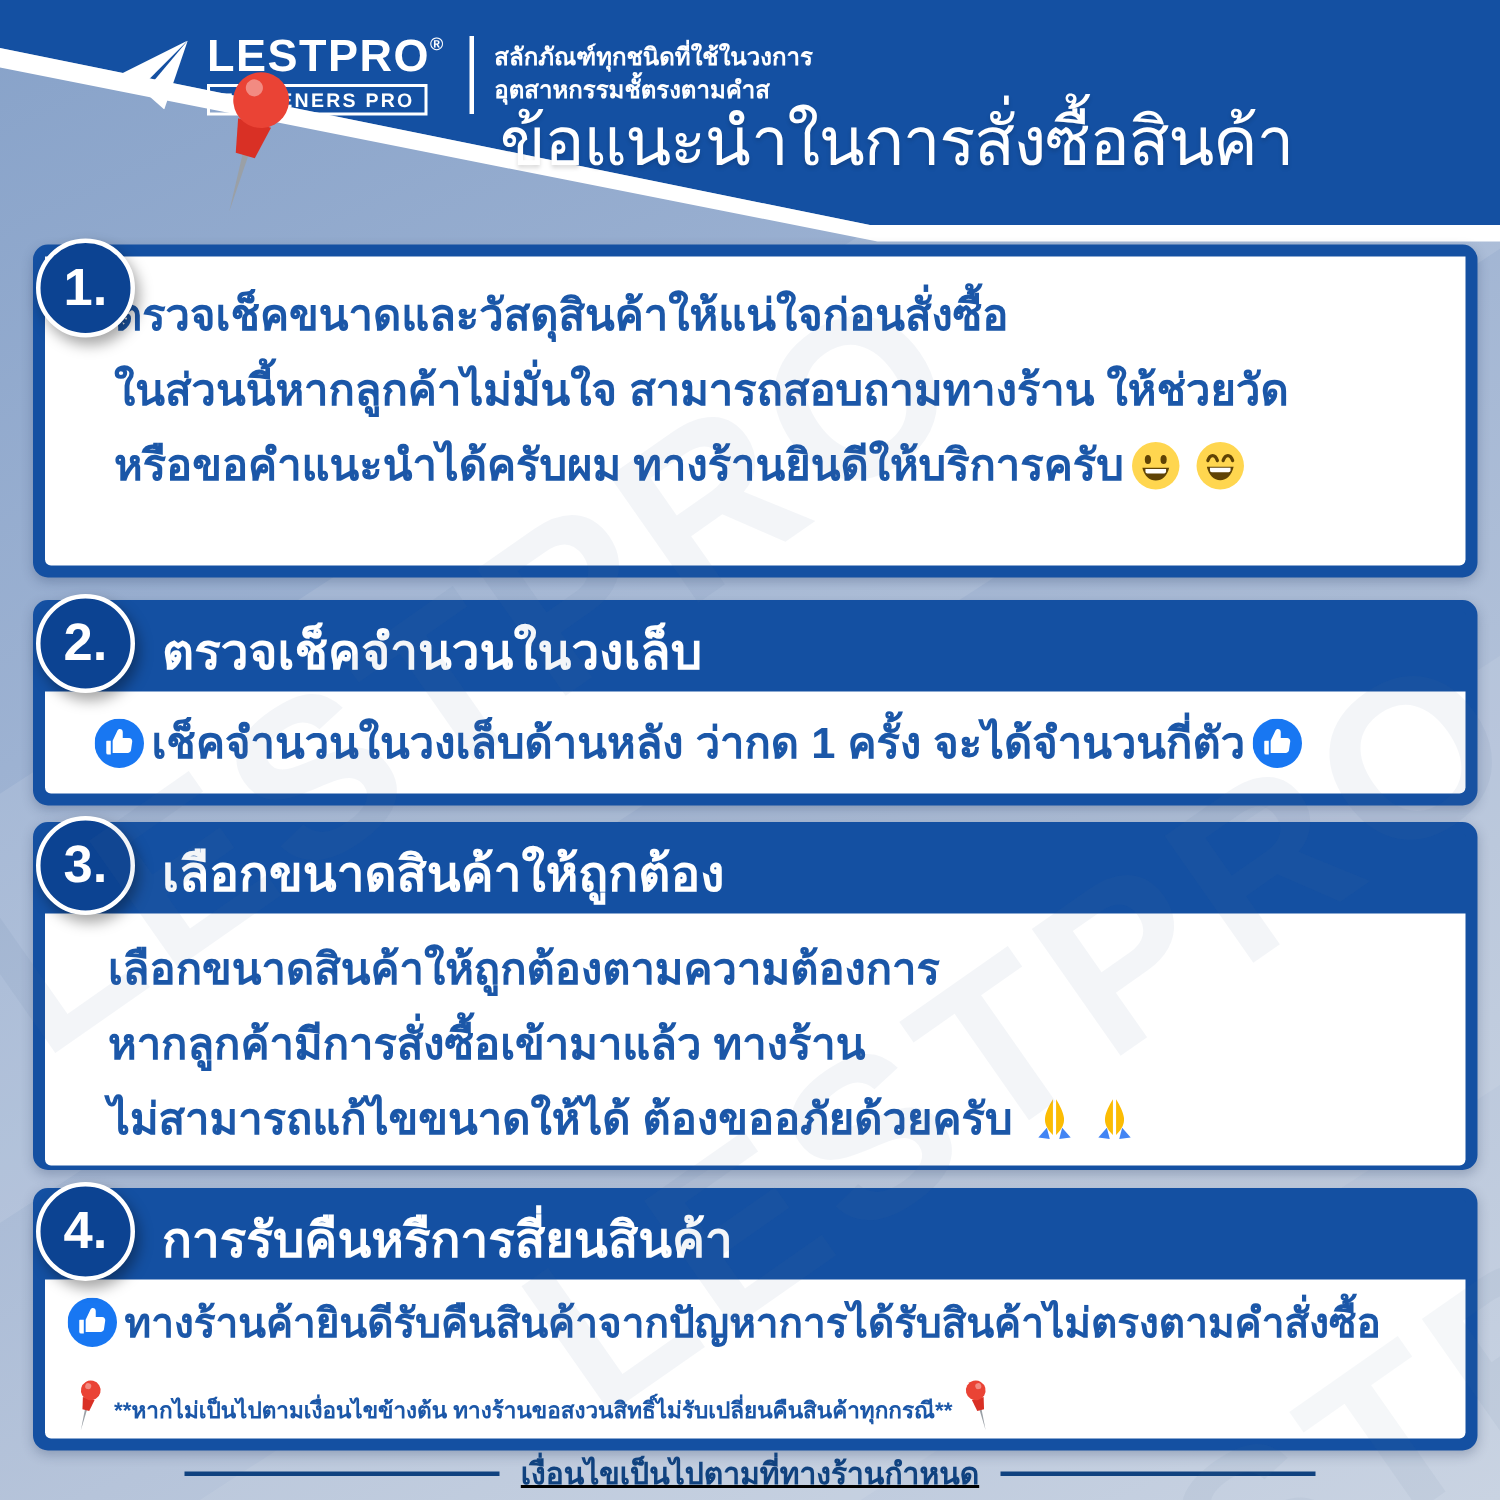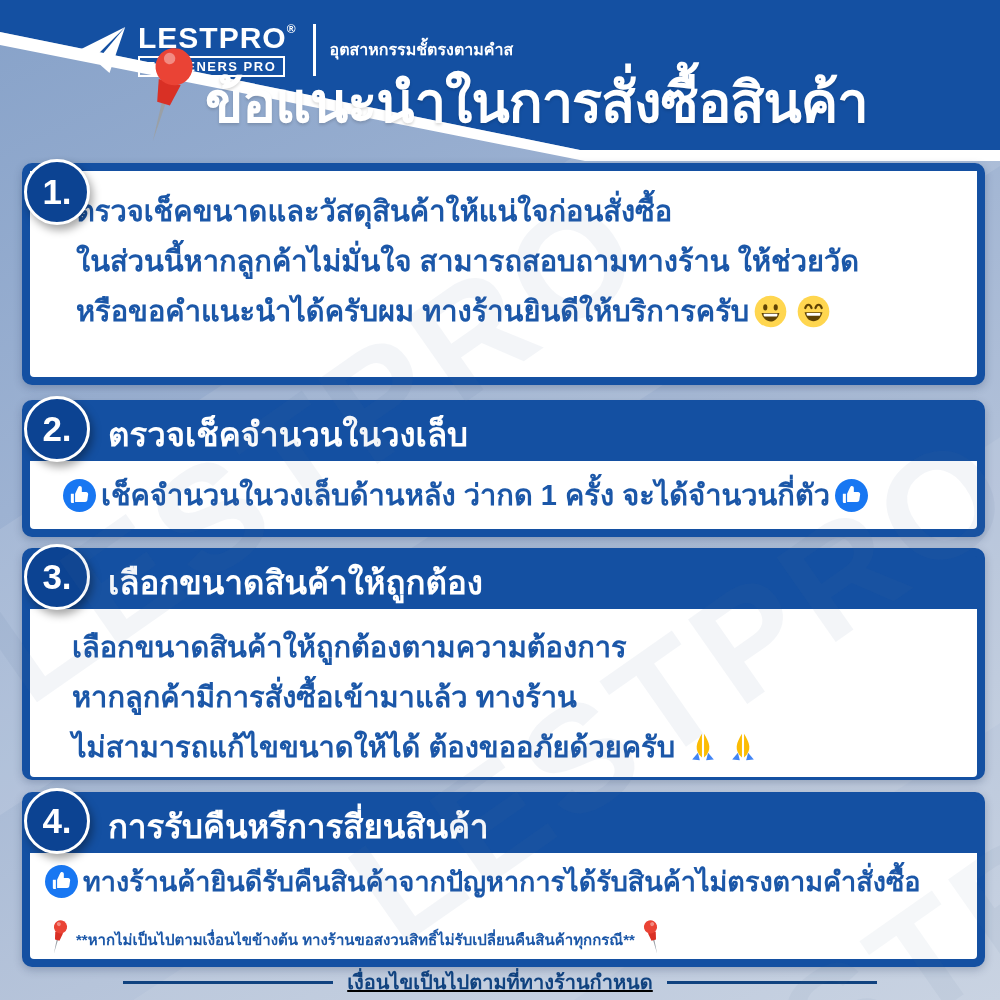--- a/index.html
+++ b/index.html
@@ -34,21 +34,21 @@
   .brand-name .reg { font-size:12px; vertical-align:top; font-weight:700; }
   .brand-sub { margin-top:3px; border:2px solid #fff; color:#fff; font-size:13px; font-weight:700;
     letter-spacing:1.5px; padding:1px 7px; display:inline-block; }
   .logo-divider { width:3px; height:52px; background:#fff; margin:0 14px 0 16px; }
   .tagline { color:#fff; font-size:16px; font-weight:600; line-height:1.4; }
 
   
   .pin-title { position:absolute; left:130px; top:44px; width:72px; height:102px;
     transform:rotate(16deg); z-index:4; }
   .title { position:absolute; left:205px; top:58px; width:785px; z-index:4;
-    color:#fff; font-size:56px; font-weight:700; text-align:left; letter-spacing:-1px;
+    color:#fff; font-size:45px; font-weight:400; text-align:center; letter-spacing:-1px;
     text-shadow:0 2px 3px rgba(0,0,0,0.15); }
 
   
   .card { position:absolute; left:22px; width:963px; z-index:2;
     background:#1450a2; border:8px solid #1450a2; border-radius:10px;
     display:flex; flex-direction:column;
     box-shadow:0 3px 8px rgba(20,40,80,0.25); }
   .card-head { flex:0 0 50px; display:flex; align-items:center; padding-left:78px;
     color:#fff; font-size:33px; font-weight:800; }
   .card-body { flex:1; background:#fff; border-radius:0 0 4px 4px; color:#1b57a8; font-weight:700; }
@@ -137,20 +137,21 @@
   <div class="logo">
     <svg class="plane">
         <use href="#i-plane"></use>
       </svg>
     <div>
       <div class="brand-name"><span>LESTPRO</span><span class="reg">®</span></div>
       <div class="brand-sub">FASTENERS PRO</div>
     </div>
     <div class="logo-divider"></div>
     <div class="tagline">
+      <div>สลักภัณฑ์ทุกชนิดที่ใช้ในวงการ</div>
       <div>อุตสาหกรรมชั้ตรงตามคำส</div>
     </div>
   </div>
 
   <svg class="pin-title">
       <use href="#i-pin"></use>
     </svg>
   <h1 class="title">ข้อแนะนำในการสั่งซื้อสินค้า</h1>
 
   <section class="card s1">

